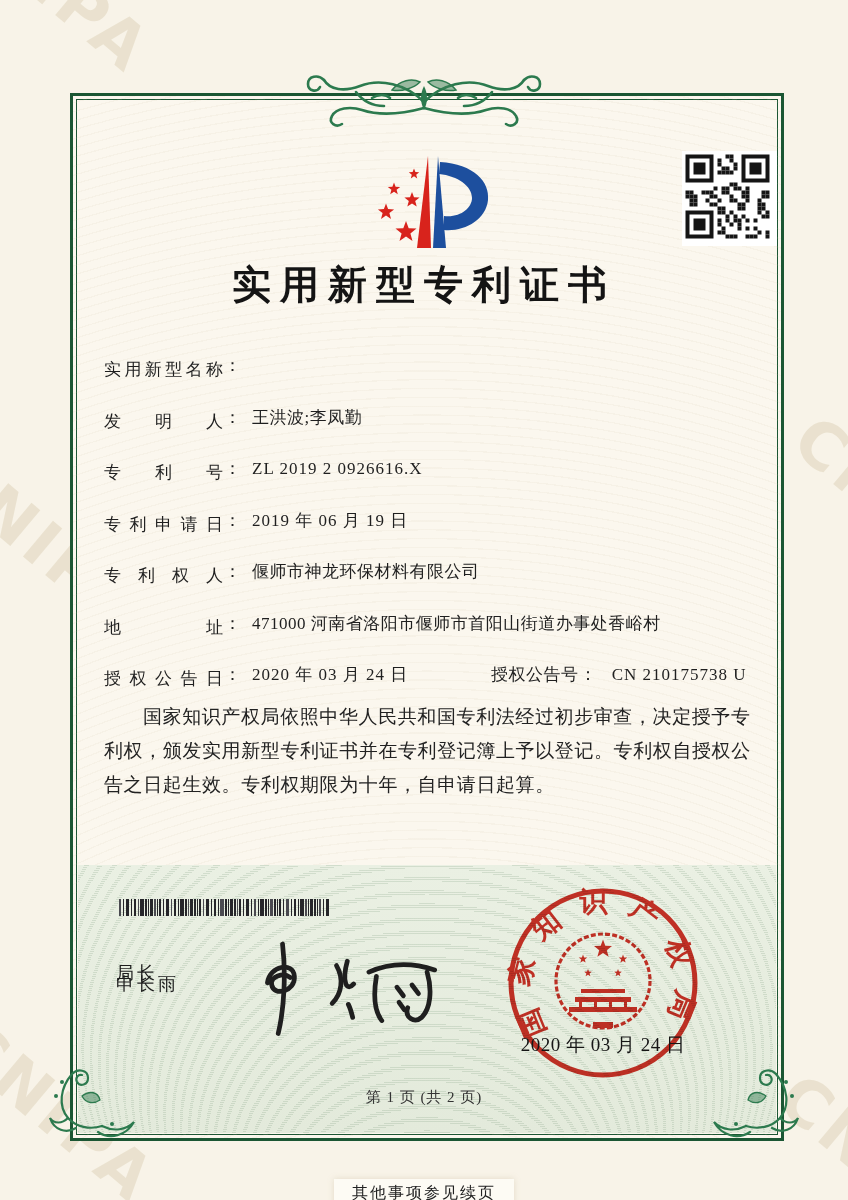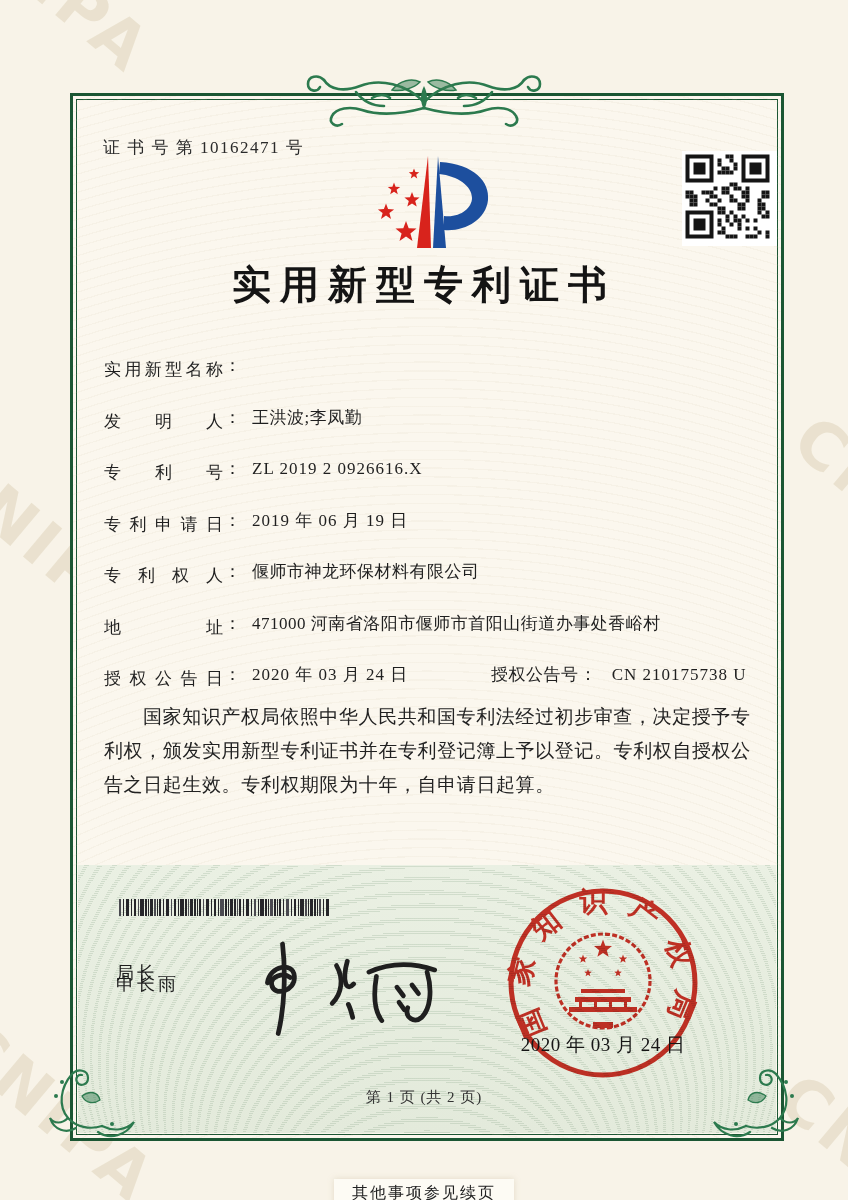--- a/index.html
+++ b/index.html
@@ -116,21 +116,20 @@
       <path d="M30,8 C36,2 46,4 46,12 C46,19 38,21 35,16 C33,12 36,8 40,9"></path>
       <path d="M60,60 C72,66 84,64 92,56 C84,70 68,74 56,66"></path>
       <path d="M26,52 C20,58 12,58 8,52 C12,64 24,68 34,62"></path>
       <path d="M40,30 C48,24 56,26 58,34 C52,38 44,38 40,30 Z" fill="rgba(60,130,88,.5)" stroke-width="1.3"></path>
       <circle cx="14" cy="30" r="2" fill="#2c7a4e" stroke="none"></circle>
       <circle cx="20" cy="16" r="2" fill="#2c7a4e" stroke="none"></circle>
       <circle cx="70" cy="58" r="2" fill="#2c7a4e" stroke="none"></circle>
     </g>
   </svg>
 
-  <div class="cert-number">证 书 号 第 10162471 号</div>
 
   <svg class="logo" width="150" height="114" viewBox="0 0 150 114">
     <g id="logo-stars" fill="#d8231c">
         <path d="M54.0,77.0L56.7,84.3L64.5,84.6L58.4,89.4L60.5,96.9L54.0,92.6L47.5,96.9L49.6,89.4L43.5,84.6L51.3,84.3Z"></path>
         <path d="M34.0,59.5L36.1,65.1L42.1,65.4L37.4,69.1L39.0,74.9L34.0,71.6L29.0,74.9L30.6,69.1L25.9,65.4L31.9,65.1Z"></path>
         <path d="M60.0,48.0L62.0,53.3L67.6,53.5L63.2,57.0L64.7,62.5L60.0,59.4L55.3,62.5L56.8,57.0L52.4,53.5L58.0,53.3Z"></path>
         <path d="M42.0,38.5L43.6,42.8L48.2,43.0L44.6,45.8L45.8,50.3L42.0,47.7L38.2,50.3L39.4,45.8L35.8,43.0L40.4,42.8Z"></path>
         <path d="M62.0,24.5L63.4,28.1L67.2,28.3L64.2,30.7L65.2,34.4L62.0,32.3L58.8,34.4L59.8,30.7L56.8,28.3L60.6,28.1Z"></path>
       </g>
     <polygon points="76,12 65,104 79,104" fill="#d8231c"></polygon>

